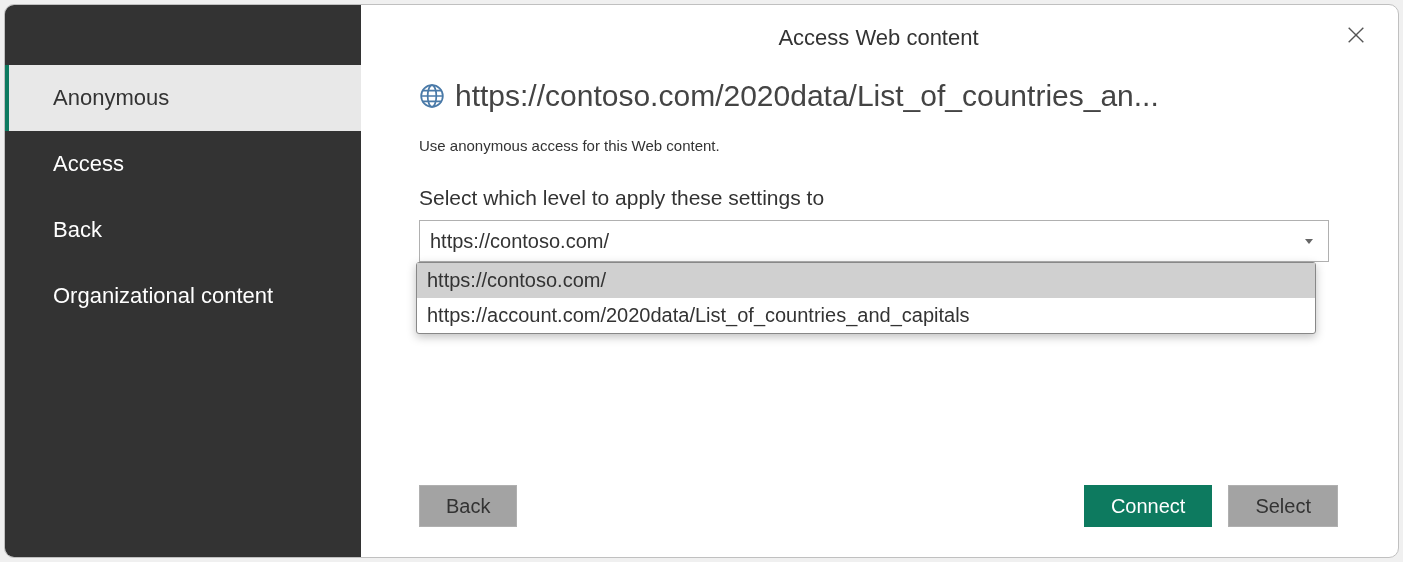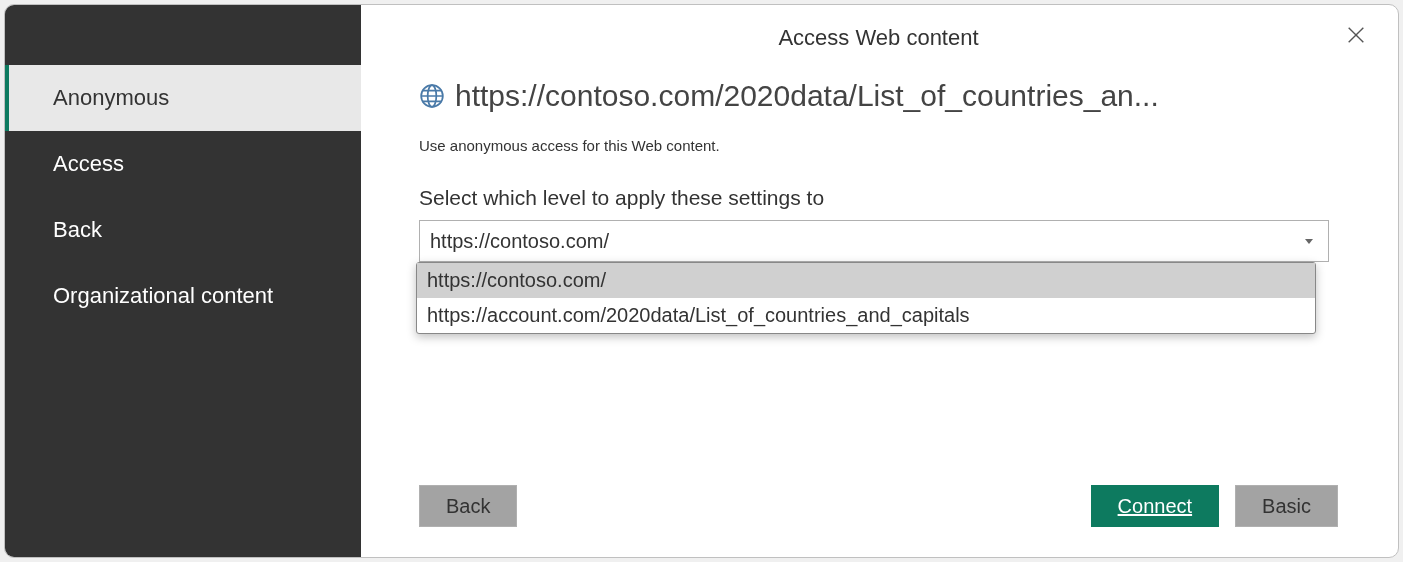--- a/index.html
+++ b/index.html
@@ -170,21 +170,20 @@
       color: #333333;
       cursor: pointer;
       display: flex;
       align-items: center;
       justify-content: center;
     }
     .btn-primary {
       background: #0d7a5f;
       border: 1px solid #0d7a5f;
       color: #ffffff;
-      text-decoration: underline;
     }
     .btn-spacer {
       flex: 1;
     }
     .btn + .btn {
       margin-left: 16px;
     }
   </style>
 </head>
 <body>
@@ -257,18 +256,18 @@
 
     <div class="button-row">
       <button class="btn">
         <span>Back</span>
       </button>
       <div class="btn-spacer"></div>
       <button class="btn btn-primary">
         <span>Connect</span>
       </button>
       <button class="btn">
-        <span>Basic</span>
+        <span>Select</span>
       </button>
     </div>
 
   </div>
 </div>
 
 </body></html>

